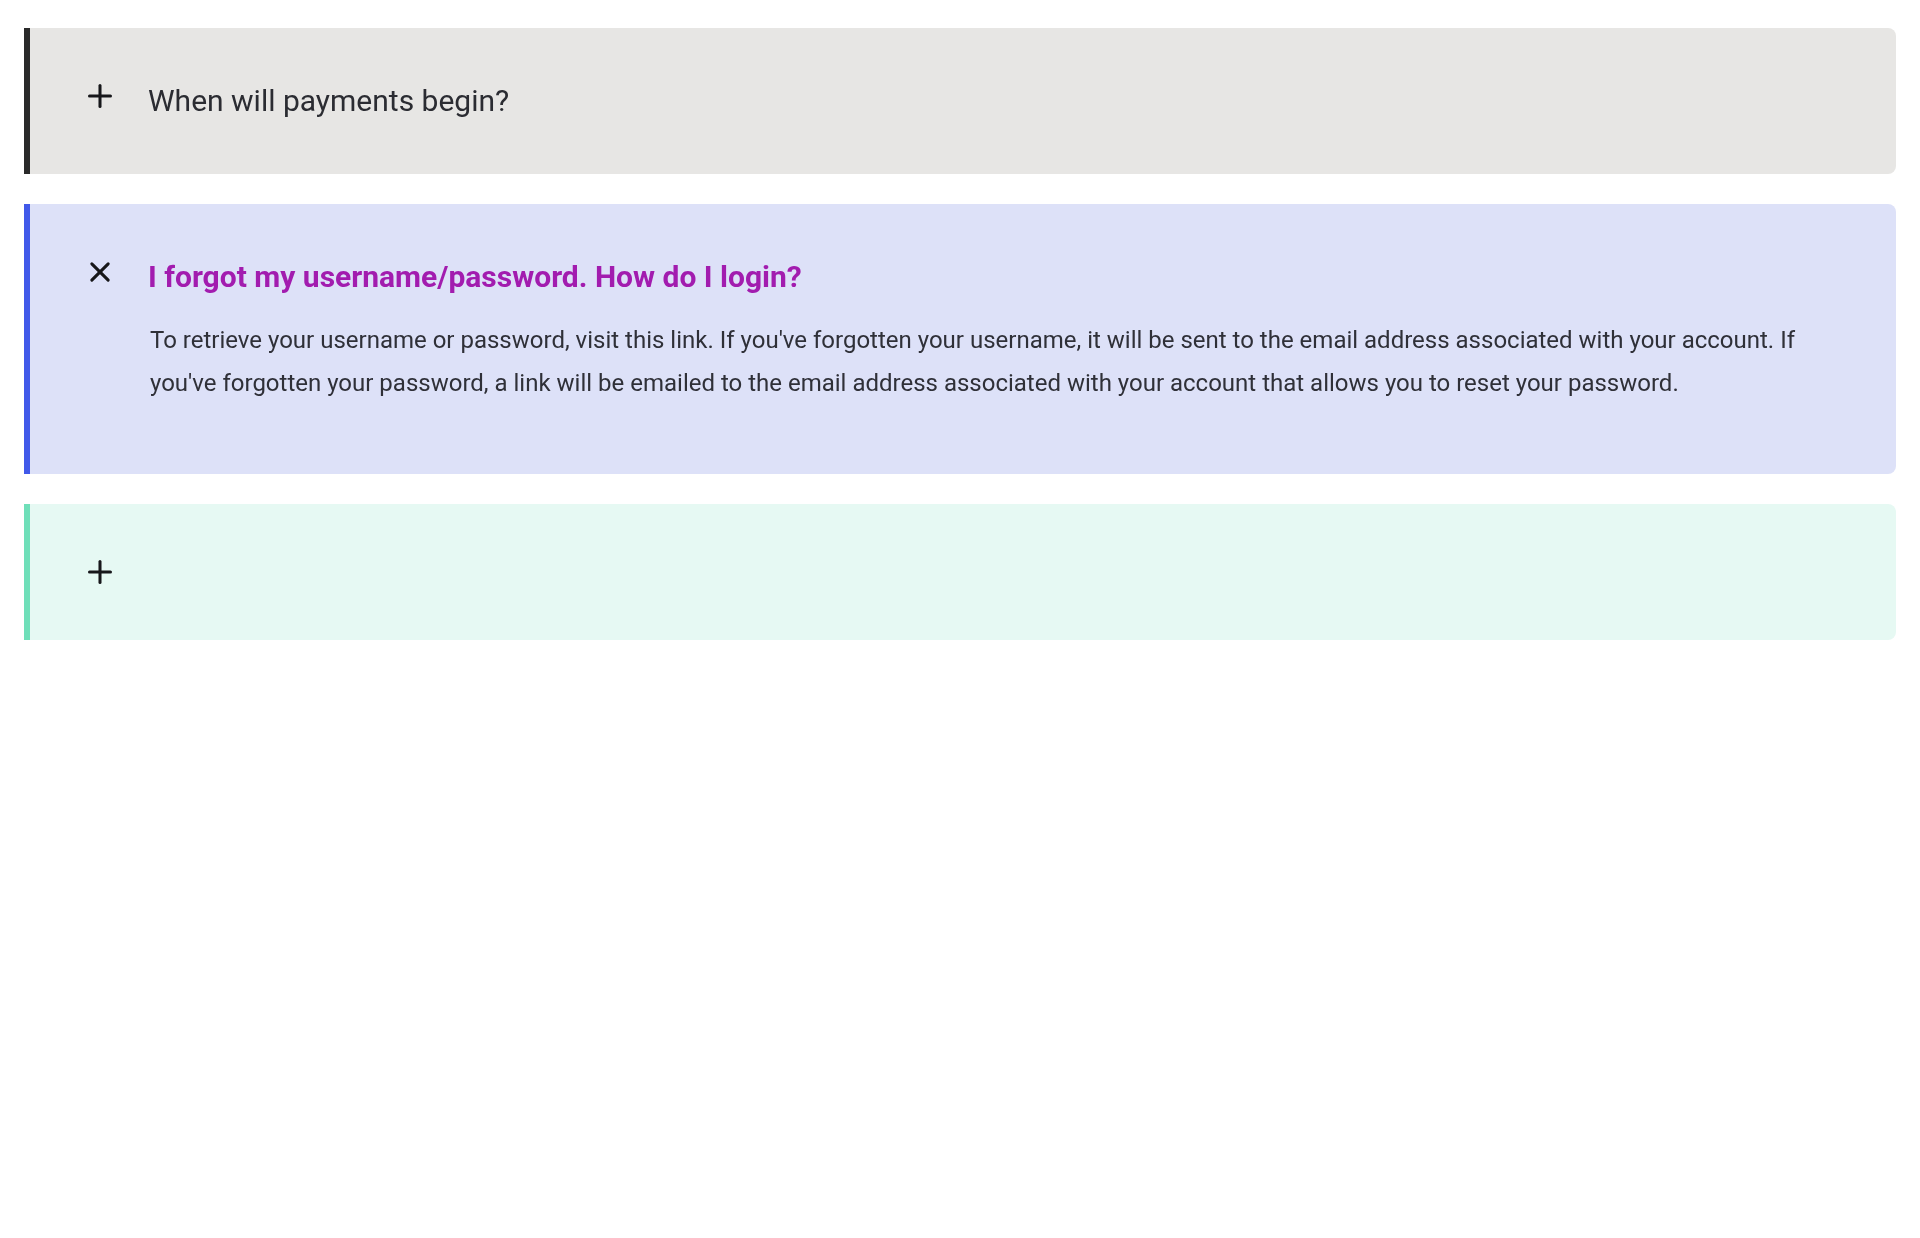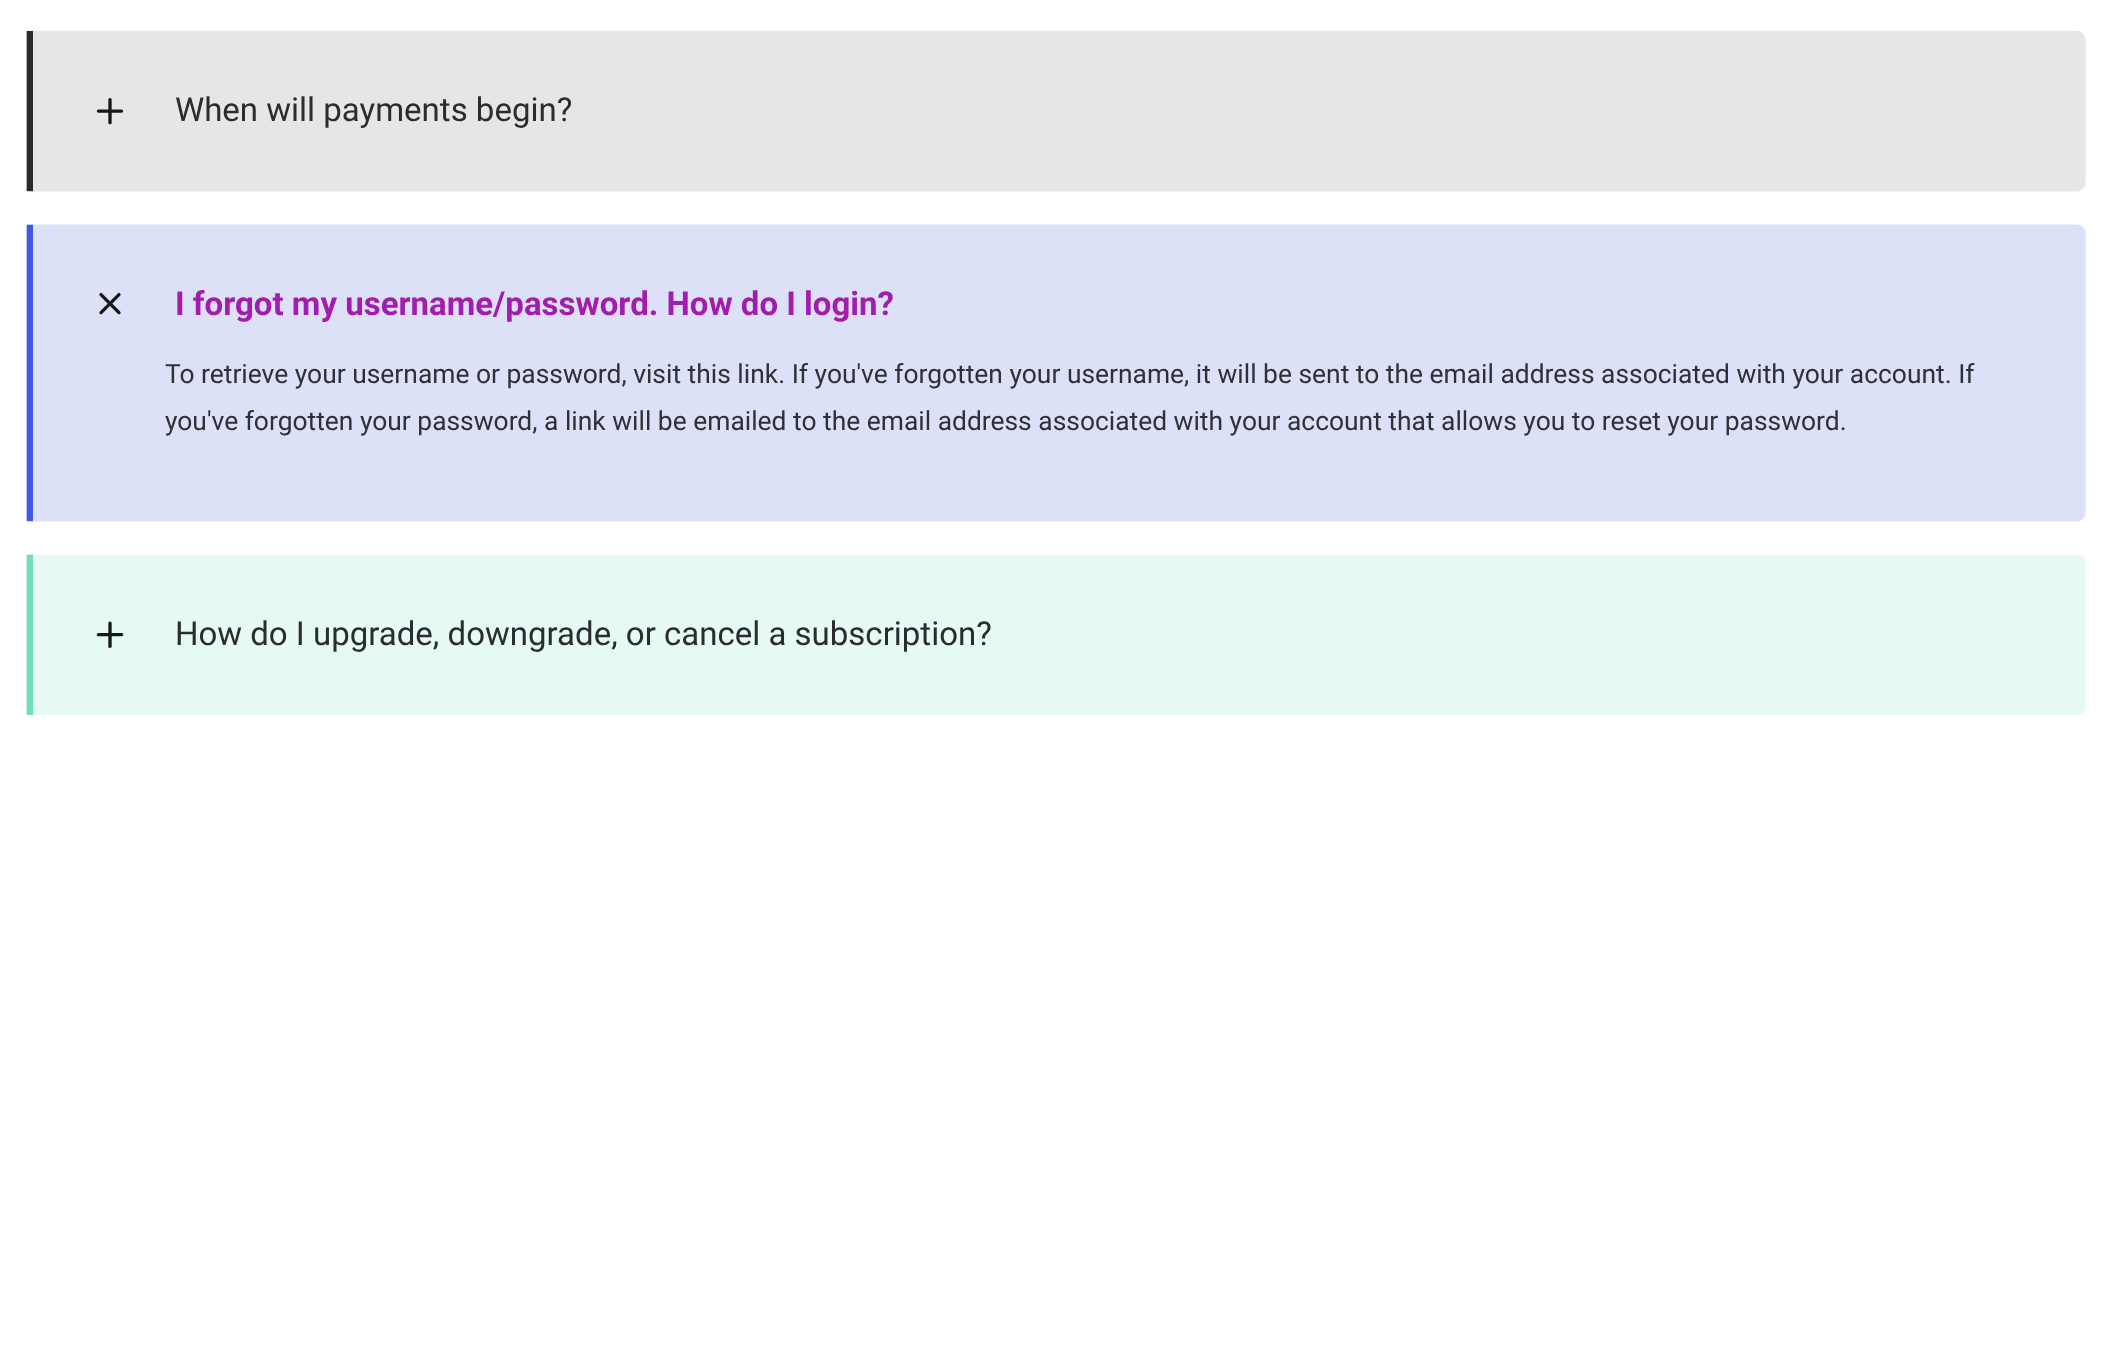--- a/index.html
+++ b/index.html
@@ -33,23 +33,22 @@
     .accordion-item-2 {
       background: #dde1f8;
       border-left-color: #4159e9;
     }
     .accordion-item-3 {
       background: #e6f9f3;
       border-left-color: #6fdfb9;
     }
     .accordion-header {
       display: flex;
-      align-items: center;
       padding: 54px 40px 54px 56px;
-      gap: 45px;
+      gap: 34px;
     }
     .accordion-item.expanded .accordion-header {
       padding-bottom: 24px;
     }
     .accordion-icon {
       width: 28px;
       height: 28px;
       flex: none;
       display: flex;
       align-items: center;
@@ -109,17 +108,16 @@
   </div>
 
   <div class="accordion-item accordion-item-3 collapsed">
     <div class="accordion-header">
       <span class="accordion-icon">
         <svg viewBox="0 0 24 24" fill="none" stroke="currentColor" stroke-width="2.6" stroke-linecap="round">
           <line x1="12" y1="3" x2="12" y2="21"></line>
           <line x1="3" y1="12" x2="21" y2="12"></line>
         </svg>
       </span>
-      <span class="accordion-title">How do I upgrade, downgrade, or cancel a subscription?</span>
     </div>
   </div>
 
 </div>
 
 </body></html>

